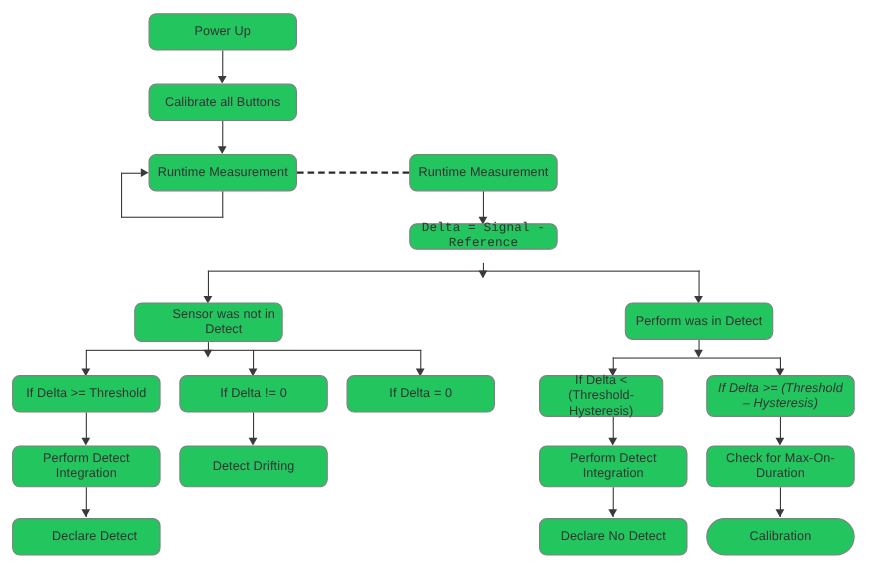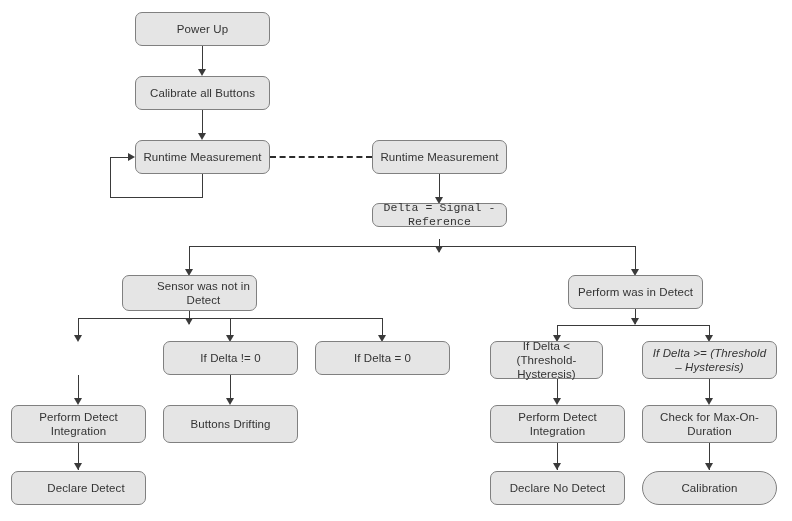--- a/index.html
+++ b/index.html
@@ -13,21 +13,21 @@
   #canvas {
     position: relative;
     width: 792px;
     height: 521px;
     background: #ffffff;
     overflow: hidden;
   }
   .node {
     position: absolute;
     box-sizing: border-box;
-    background: #e5e5e5;
+    background: #22c55e;
     border: 1px solid #808080;
     border-radius: 7px;
     display: flex;
     align-items: center;
     justify-content: center;
     text-align: center;
     color: #333333;
     font-size: 11.5px;
     line-height: 14px;
     letter-spacing: 0.1px;
@@ -147,20 +147,23 @@
   <div class="edge-v" style="left:635px; top:309px; height:15px;"></div>
   <div class="arrow-down" style="left:631px; top:318px;"></div>
   <div class="edge-h" style="left:557px; top:325px; width:153px;"></div>
 
   <div class="edge-v" style="left:557px; top:325px; height:14px;"></div>
   <div class="arrow-down" style="left:553px; top:335px;"></div>
 
   <div class="edge-v" style="left:709px; top:325px; height:14px;"></div>
   <div class="arrow-down" style="left:705px; top:335px;"></div>
 
+  <div class="node" style="left:11px; top:341px; width:135px; height:34px;">
+    <span>If Delta &gt;= Threshold</span>
+  </div>
 
   <div class="node" style="left:163px; top:341px; width:135px; height:34px;">
     <span>If Delta != 0</span>
   </div>
 
   <div class="node" style="left:315px; top:341px; width:135px; height:34px;">
     <span>If Delta = 0</span>
   </div>
 
   <div class="node" style="left:490px; top:341px; width:113px; height:38px;">
@@ -184,21 +187,21 @@
 
   <div class="edge-v" style="left:709px; top:379px; height:21px;"></div>
   <div class="arrow-down" style="left:705px; top:398px;"></div>
 
   <div class="node" style="left:11px; top:405px; width:135px; height:38px;">
     <span>Perform Detect
 Integration</span>
   </div>
 
   <div class="node" style="left:163px; top:405px; width:135px; height:38px;">
-    <span>Buttons Drifting</span>
+    <span>Detect Drifting</span>
   </div>
 
   <div class="node" style="left:490px; top:405px; width:135px; height:38px;">
     <span>Perform Detect
 Integration</span>
   </div>
 
   <div class="node" style="left:642px; top:405px; width:135px; height:38px;">
     <span>Check for Max-On-
 Duration</span>

